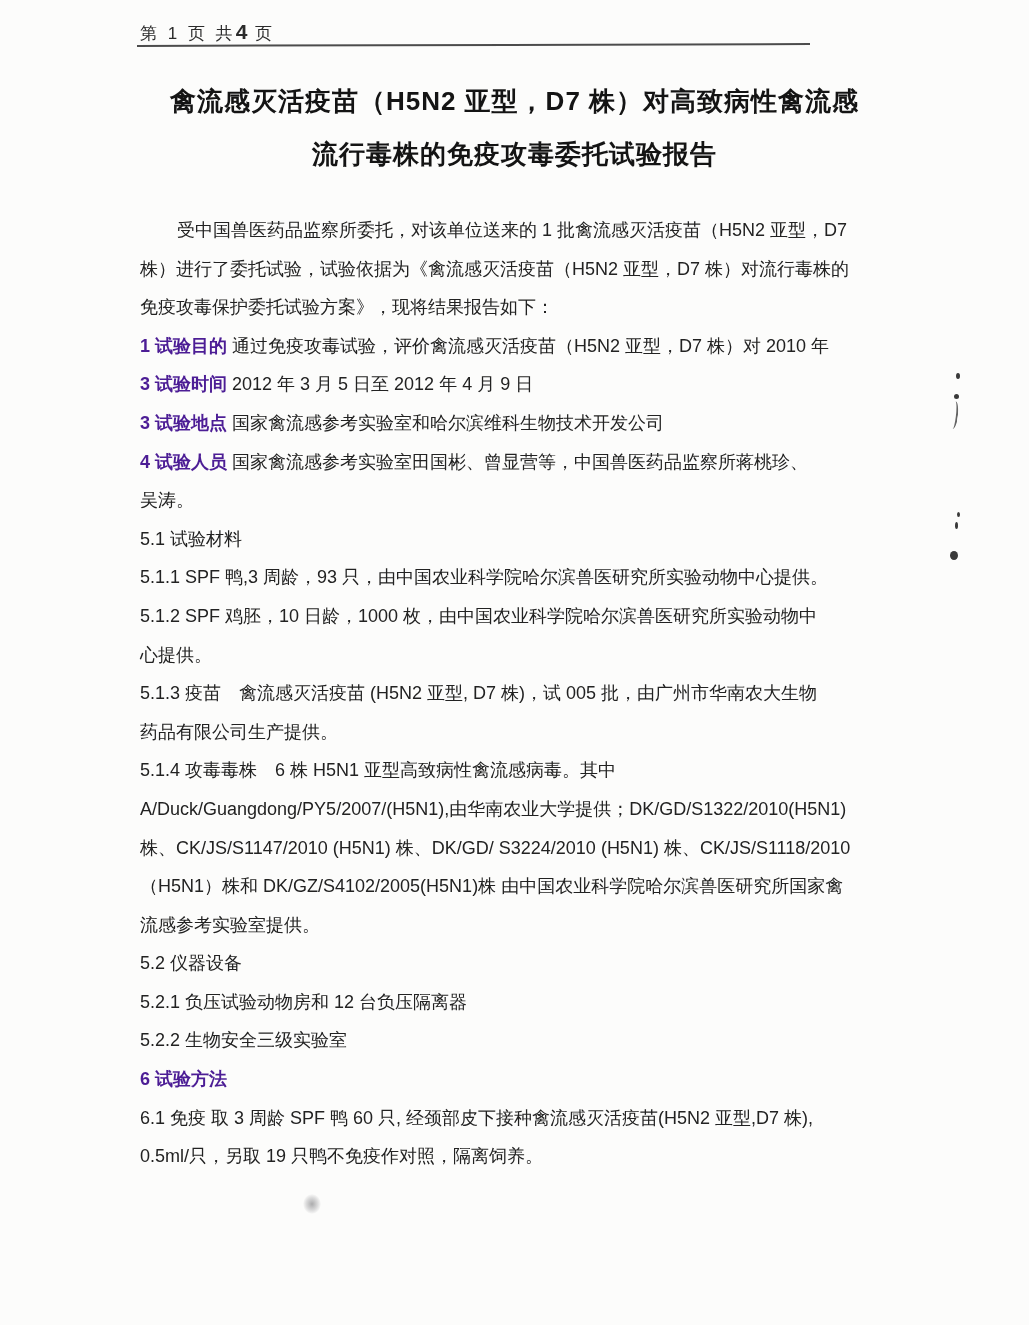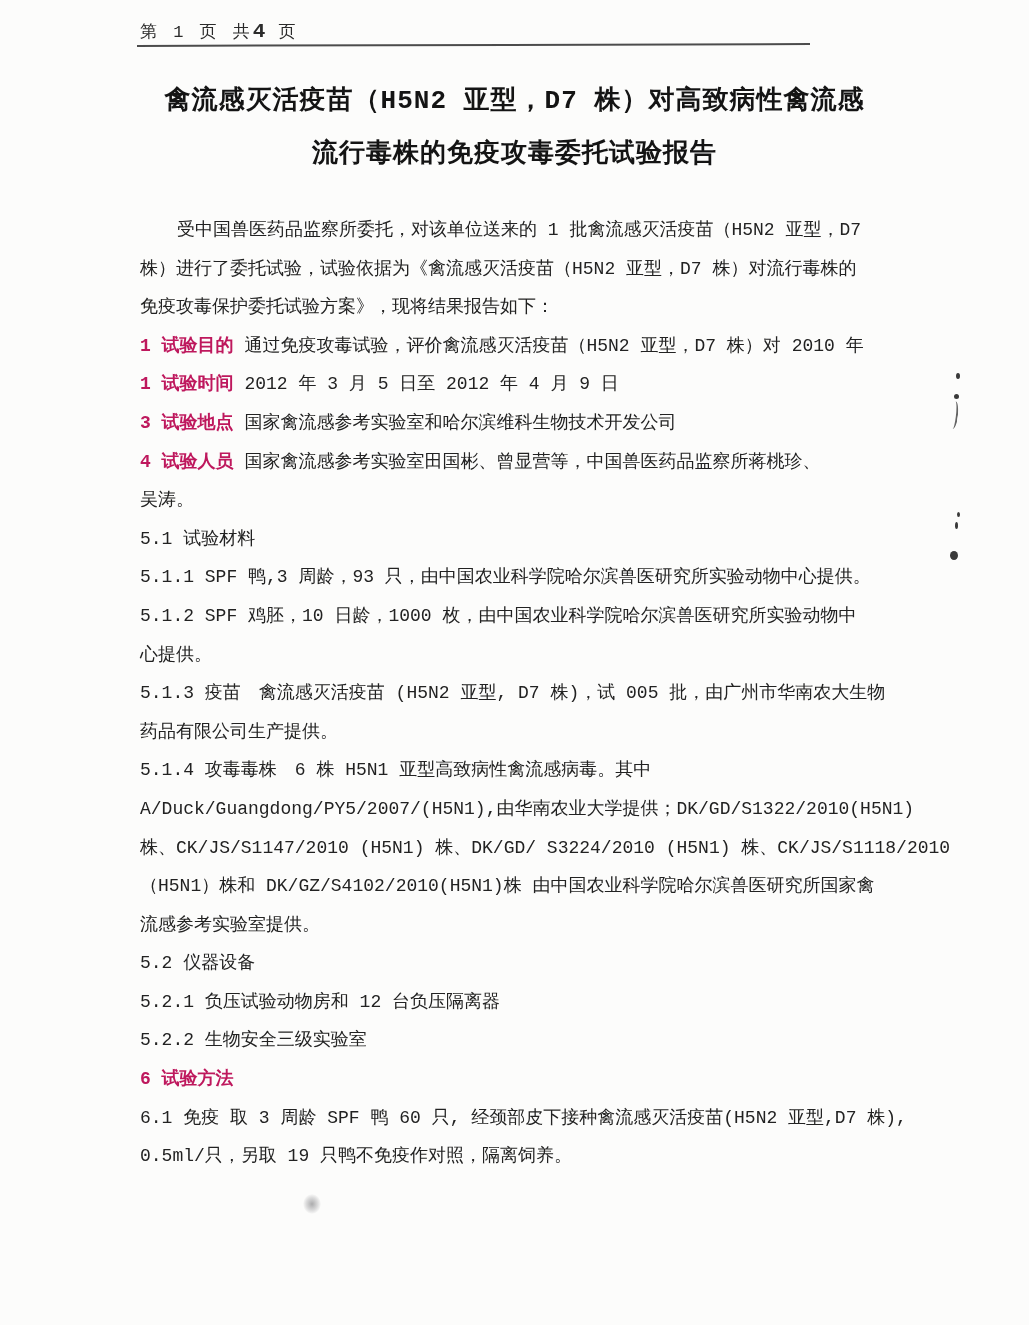--- a/index.html
+++ b/index.html
@@ -6,21 +6,21 @@
     margin: 0;
     padding: 0;
     background: #ffffff;
   }
   .page {
     position: relative;
     width: 1029px;
     height: 1325px;
     background: #fcfcfb;
     overflow: hidden;
-    font-family: Liberation Mono, monospace;
+    font-family: Liberation Sans, sans-serif;
     color: #1e1e1e;
   }
   
   .hdr {
     position: absolute;
     left: 140px;
     top: 20px;
     font-size: 17px;
     letter-spacing: 3px;
     color: #2b2b2b;
@@ -63,21 +63,21 @@
   }
   .line {
     height: 38.6px;
     line-height: 38.6px;
     font-size: 18px;
     white-space: nowrap;
     color: #222;
   }
   .line .b {
     font-weight: bold;
-    color: #be185d;
+    color: #4c1d95;
   }
   .line.indent {
     padding-left: 37px;
   }
   
   .speck {
     position: absolute;
     background: #3a3a3a;
     border-radius: 50%;
   }
@@ -107,34 +107,34 @@
   <div class="title">
     <div>禽流感灭活疫苗（H5N2 亚型，D7 株）对高致病性禽流感</div>
     <div>流行毒株的免疫攻毒委托试验报告</div>
   </div>
 
   <div class="body-block">
     <div class="line indent"><span class="b"></span><span>受中国兽医药品监察所委托，对该单位送来的 1 批禽流感灭活疫苗（H5N2 亚型，D7</span></div>
     <div class="line"><span class="b"></span><span>株）进行了委托试验，试验依据为《禽流感灭活疫苗（H5N2 亚型，D7 株）对流行毒株的</span></div>
     <div class="line"><span class="b"></span><span>免疫攻毒保护委托试验方案》，现将结果报告如下：</span></div>
     <div class="line"><span class="b">1 试验目的</span><span> 通过免疫攻毒试验，评价禽流感灭活疫苗（H5N2 亚型，D7 株）对 2010 年</span></div>
-    <div class="line"><span class="b">1 试验时间</span><span> 2012 年 3 月 5 日至 2012 年 4 月 9 日</span></div>
+    <div class="line"><span class="b">3 试验时间</span><span> 2012 年 3 月 5 日至 2012 年 4 月 9 日</span></div>
     <div class="line"><span class="b">3 试验地点</span><span> 国家禽流感参考实验室和哈尔滨维科生物技术开发公司</span></div>
     <div class="line"><span class="b">4 试验人员</span><span> 国家禽流感参考实验室田国彬、曾显营等，中国兽医药品监察所蒋桃珍、</span></div>
     <div class="line"><span class="b"></span><span>吴涛。</span></div>
     <div class="line"><span class="b"></span><span>5.1 试验材料</span></div>
     <div class="line"><span class="b"></span><span>5.1.1 SPF 鸭,3 周龄，93 只，由中国农业科学院哈尔滨兽医研究所实验动物中心提供。</span></div>
     <div class="line"><span class="b"></span><span>5.1.2 SPF 鸡胚，10 日龄，1000 枚，由中国农业科学院哈尔滨兽医研究所实验动物中</span></div>
     <div class="line"><span class="b"></span><span>心提供。</span></div>
     <div class="line"><span class="b"></span><span>5.1.3 疫苗　禽流感灭活疫苗 (H5N2 亚型, D7 株)，试 005 批，由广州市华南农大生物</span></div>
     <div class="line"><span class="b"></span><span>药品有限公司生产提供。</span></div>
     <div class="line"><span class="b"></span><span>5.1.4 攻毒毒株　6 株 H5N1 亚型高致病性禽流感病毒。其中</span></div>
     <div class="line"><span class="b"></span><span>A/Duck/Guangdong/PY5/2007/(H5N1),由华南农业大学提供；DK/GD/S1322/2010(H5N1)</span></div>
     <div class="line"><span class="b"></span><span>株、CK/JS/S1147/2010 (H5N1) 株、DK/GD/ S3224/2010 (H5N1) 株、CK/JS/S1118/2010</span></div>
-    <div class="line"><span class="b"></span><span>（H5N1）株和 DK/GZ/S4102/2010(H5N1)株  由中国农业科学院哈尔滨兽医研究所国家禽</span></div>
+    <div class="line"><span class="b"></span><span>（H5N1）株和 DK/GZ/S4102/2005(H5N1)株  由中国农业科学院哈尔滨兽医研究所国家禽</span></div>
     <div class="line"><span class="b"></span><span>流感参考实验室提供。</span></div>
     <div class="line"><span class="b"></span><span>5.2 仪器设备</span></div>
     <div class="line"><span class="b"></span><span>5.2.1 负压试验动物房和 12 台负压隔离器</span></div>
     <div class="line"><span class="b"></span><span>5.2.2 生物安全三级实验室</span></div>
     <div class="line"><span class="b">6 试验方法</span><span></span></div>
     <div class="line"><span class="b"></span><span>6.1 免疫  取 3 周龄 SPF 鸭 60 只, 经颈部皮下接种禽流感灭活疫苗(H5N2 亚型,D7 株),</span></div>
     <div class="line"><span class="b"></span><span>0.5ml/只，另取 19 只鸭不免疫作对照，隔离饲养。</span></div>
   </div>
 
   <div class="speck" style="left:956px; top:373px; width:4px; height:6px;"></div>

